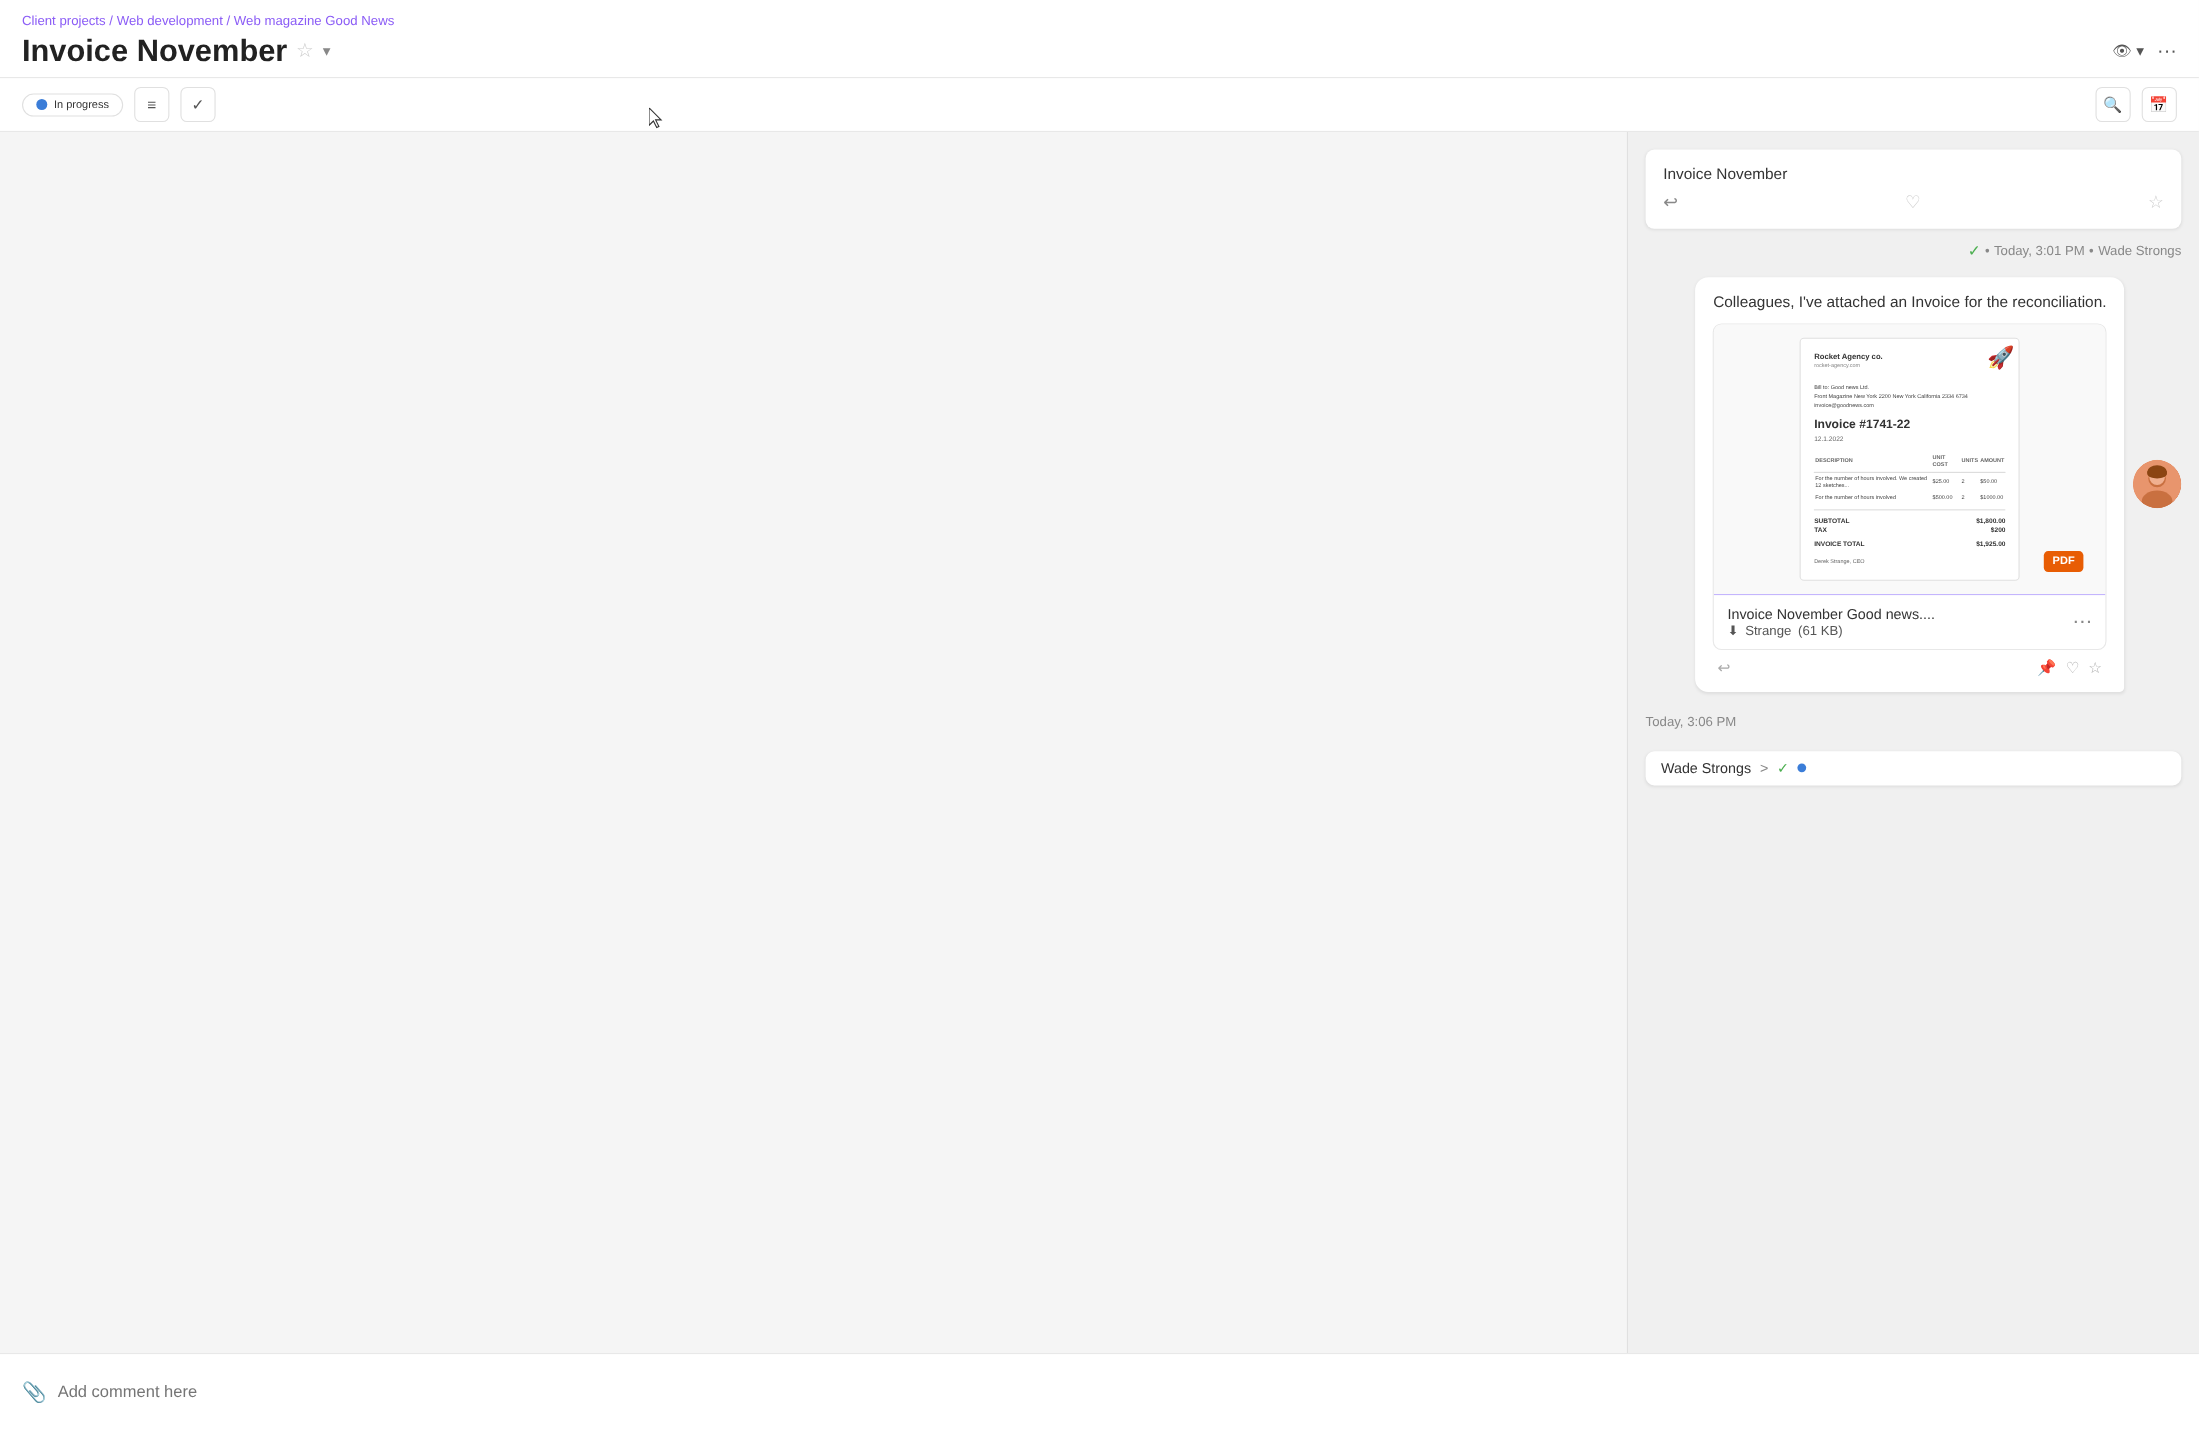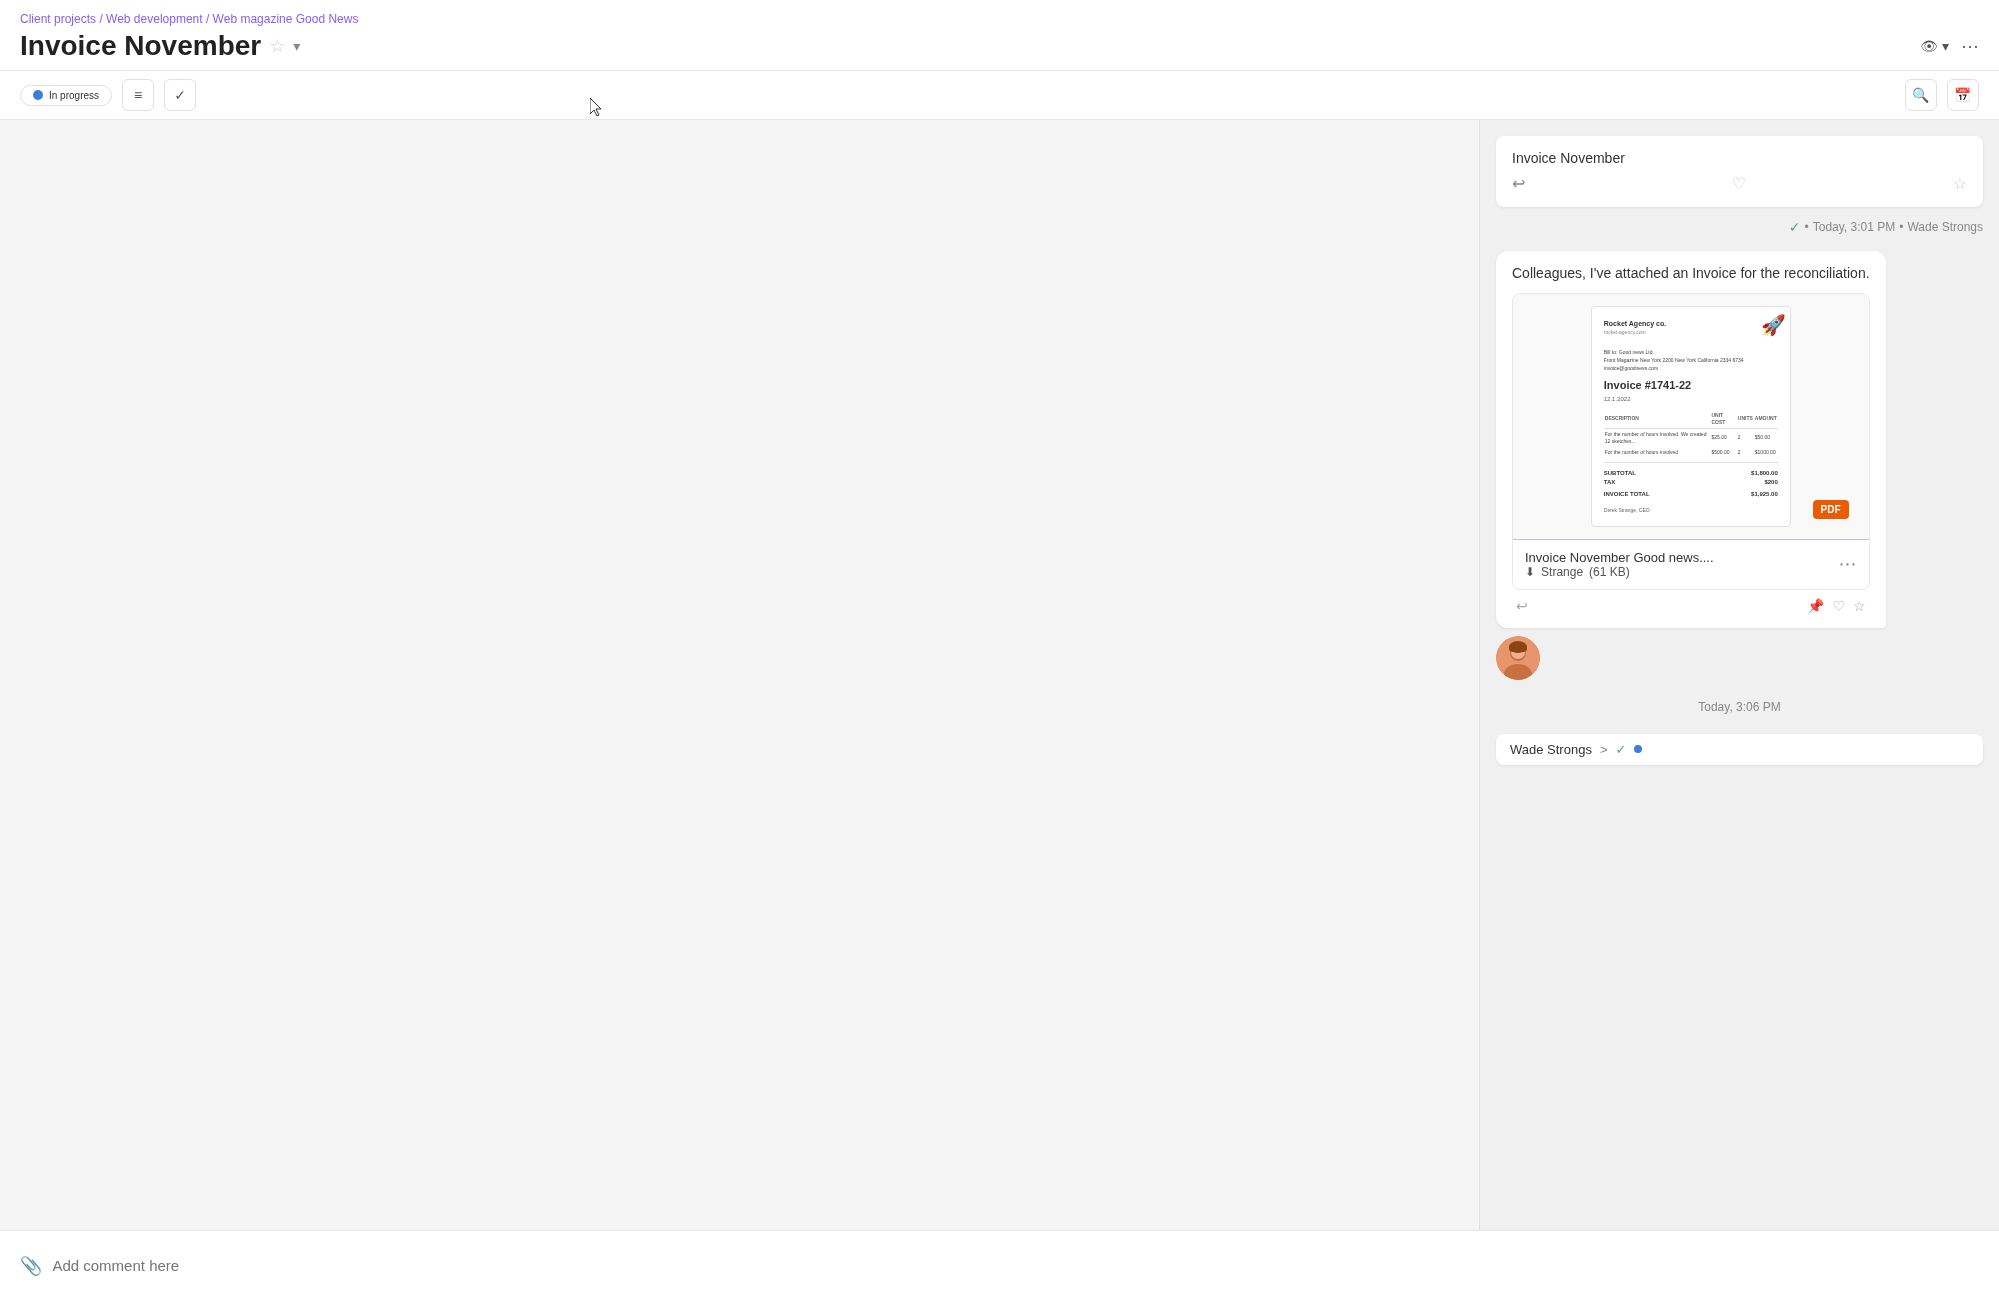--- a/index.html
+++ b/index.html
@@ -207,23 +207,22 @@
     }
     .check-icon {
       color: #4CAF50;
       font-size: 14px;
     }
 
     
     .message-bubble-wrapper {
       display: flex;
       justify-content: flex-end;
-      align-items: flex-start;
+      align-items: center;
       gap: 8px;
-      flex-direction: column;
     }
     .message-bubble {
       background: #fff;
       border-radius: 12px 12px 4px 12px;
       padding: 14px 16px;
       max-width: 430px;
       box-shadow: 0 1px 3px rgba(0,0,0,0.08);
     }
     .message-text {
       font-size: 14px;
@@ -370,21 +369,20 @@
       align-items: center;
       justify-content: center;
       font-size: 20px;
       color: #fff;
       position: relative;
       overflow: hidden;
     }
 
     
     .time-separator {
-      text-align: center;
       font-size: 12px;
       color: #888;
       margin: 8px 0;
     }
 
     .comment-bar {
       background: #fff;
       border-top: 1px solid #e8e8e8;
       padding: 12px 16px;
       display: flex;

